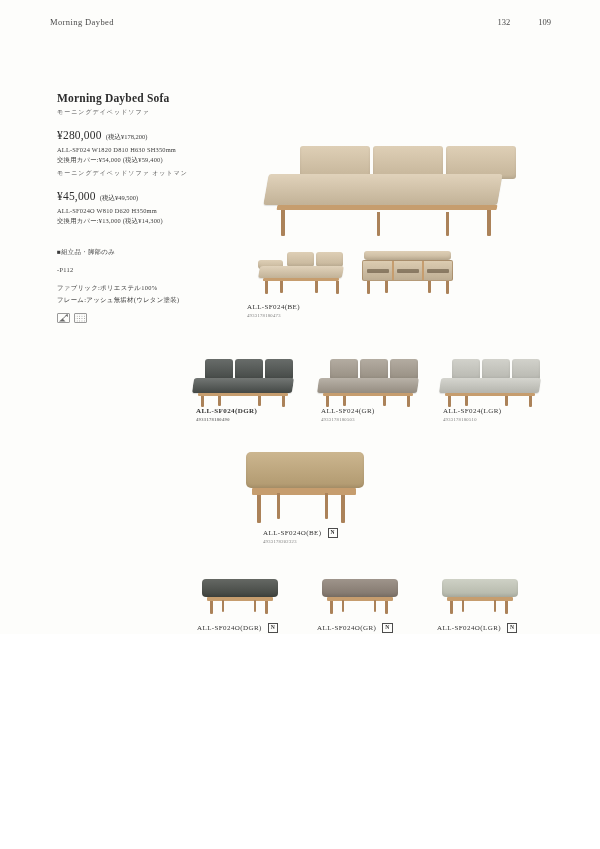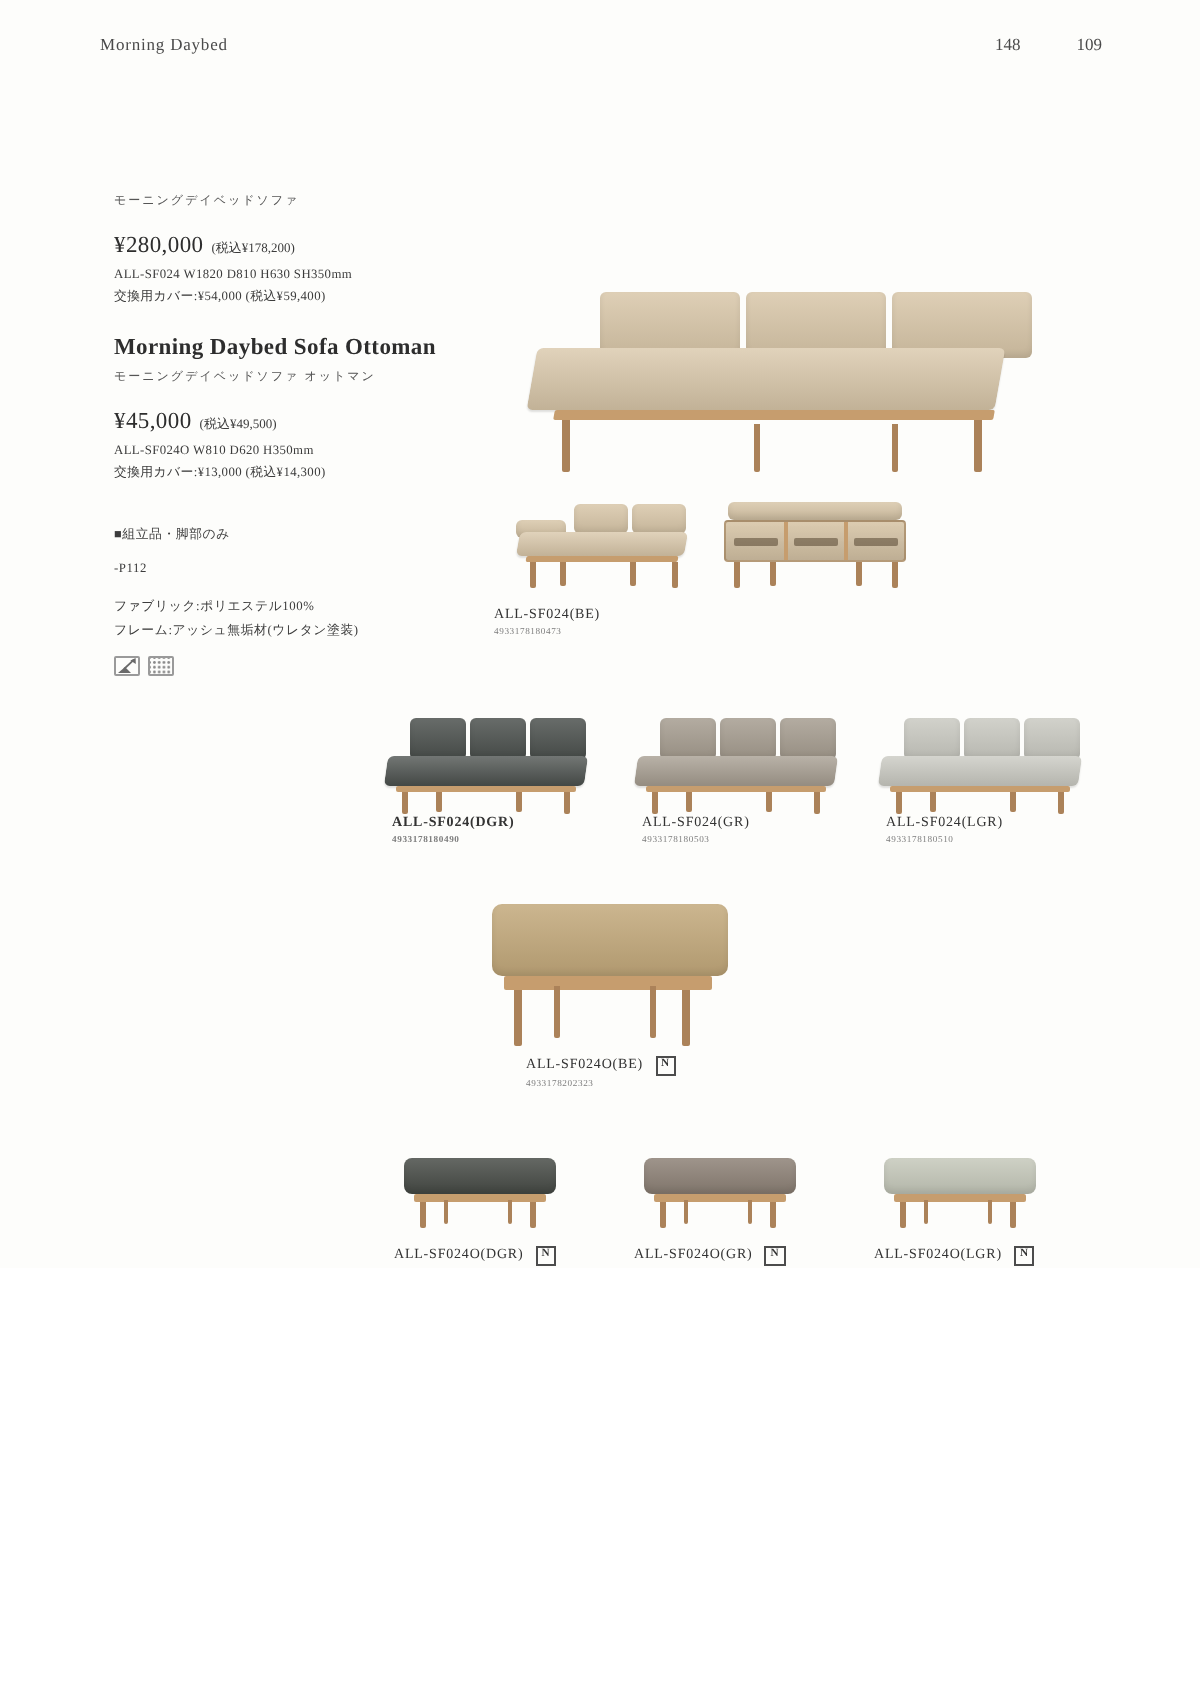--- a/index.html
+++ b/index.html
@@ -62,34 +62,34 @@
   .nbadge { display:inline-block; border:0.8px solid #4c4c4c; font-size:5.6px; line-height:1;
             padding:1px 2px; margin-left:6px; color:#333; vertical-align:1px; font-weight:700; }
 </style>
 </head>
 <body>
 
 <div class="page">
 
   <div class="hdr-title">Morning Daybed</div>
   <div class="hdr-pages">
-    <span>148</span>
+    <span>132</span>
     <span>109</span>
   </div>
 
   <div class="info">
+    <div class="prod-name">Morning Daybed Sofa</div>
     <div class="jp-sub">モーニングデイベッドソファ</div>
     <div class="price-row">
       <span class="price-main">¥280,000</span>
       <span class="price-tax">(税込¥178,200)</span>
     </div>
     <div class="spec">ALL-SF024  W1820 D810 H630 SH350mm</div>
     <div class="spec">交換用カバー:¥54,000 (税込¥59,400)</div>
 
-    <div class="prod-name gap-lg">Morning Daybed Sofa Ottoman</div>
     <div class="jp-sub">モーニングデイベッドソファ オットマン</div>
     <div class="price-row">
       <span class="price-main">¥45,000</span>
       <span class="price-tax">(税込¥49,500)</span>
     </div>
     <div class="spec">ALL-SF024O  W810 D620 H350mm</div>
     <div class="spec">交換用カバー:¥13,000 (税込¥14,300)</div>
 
     <div class="note note-assembly">■組立品・脚部のみ</div>
     <div class="note note-pref">-P112</div>

